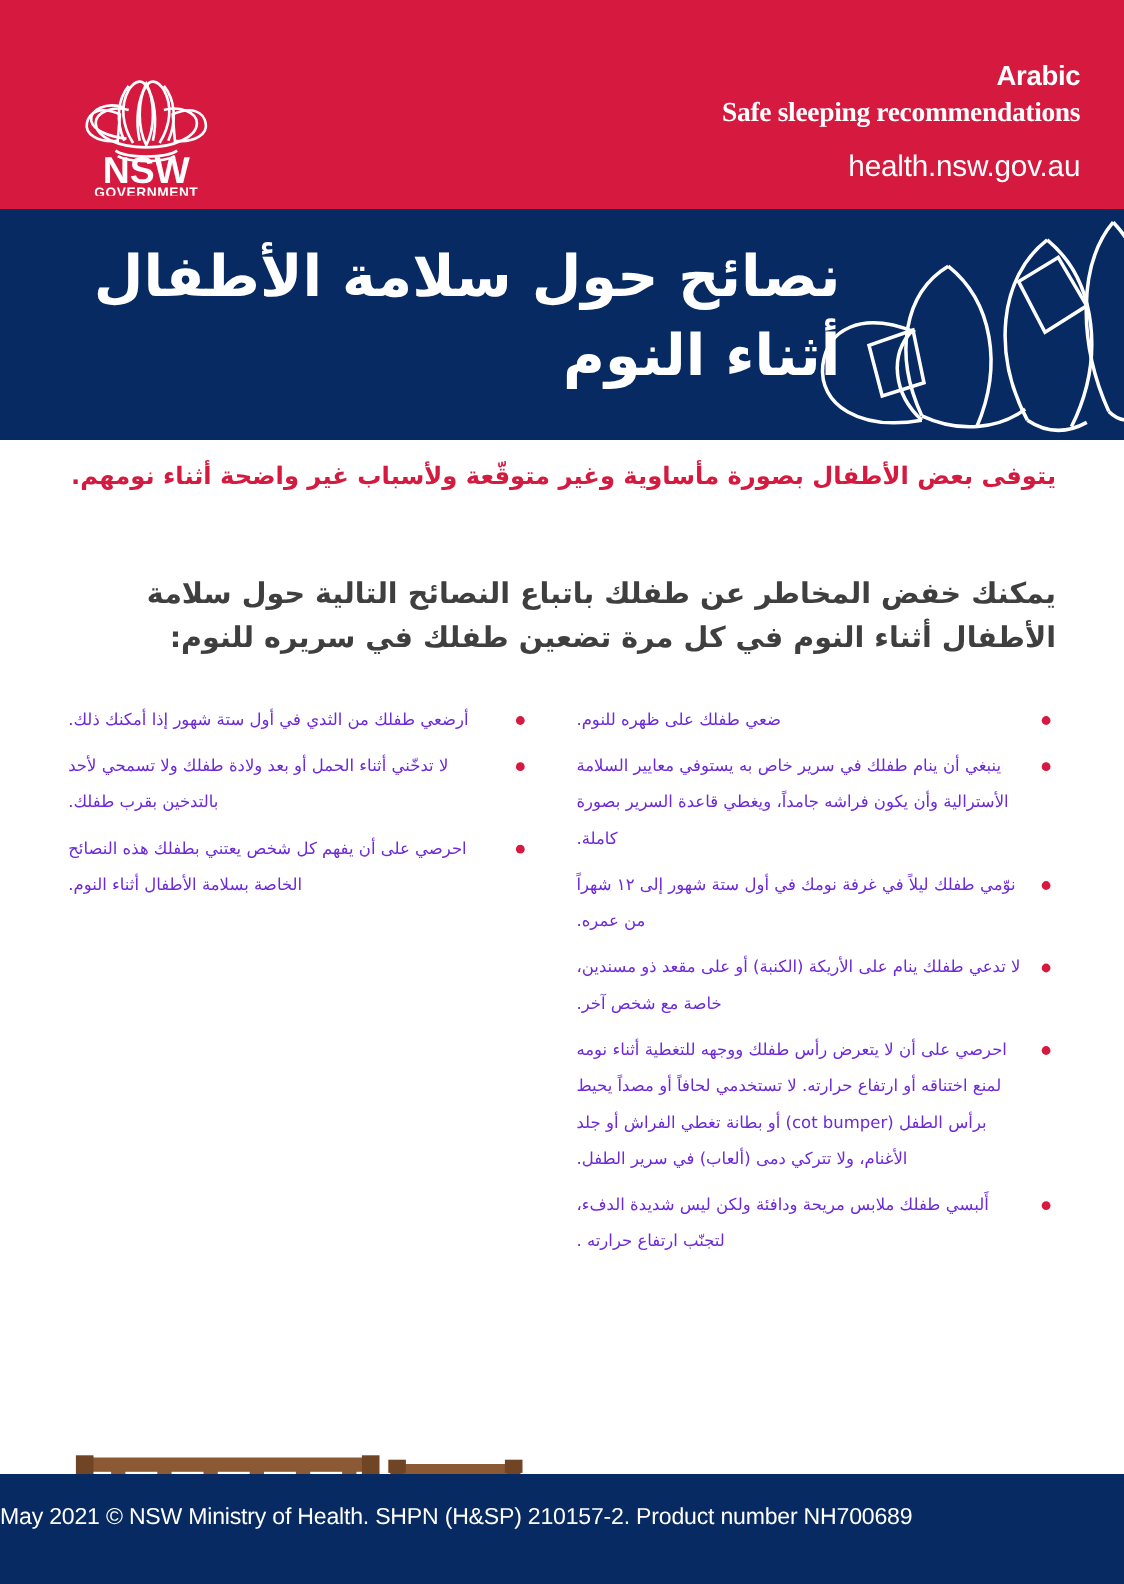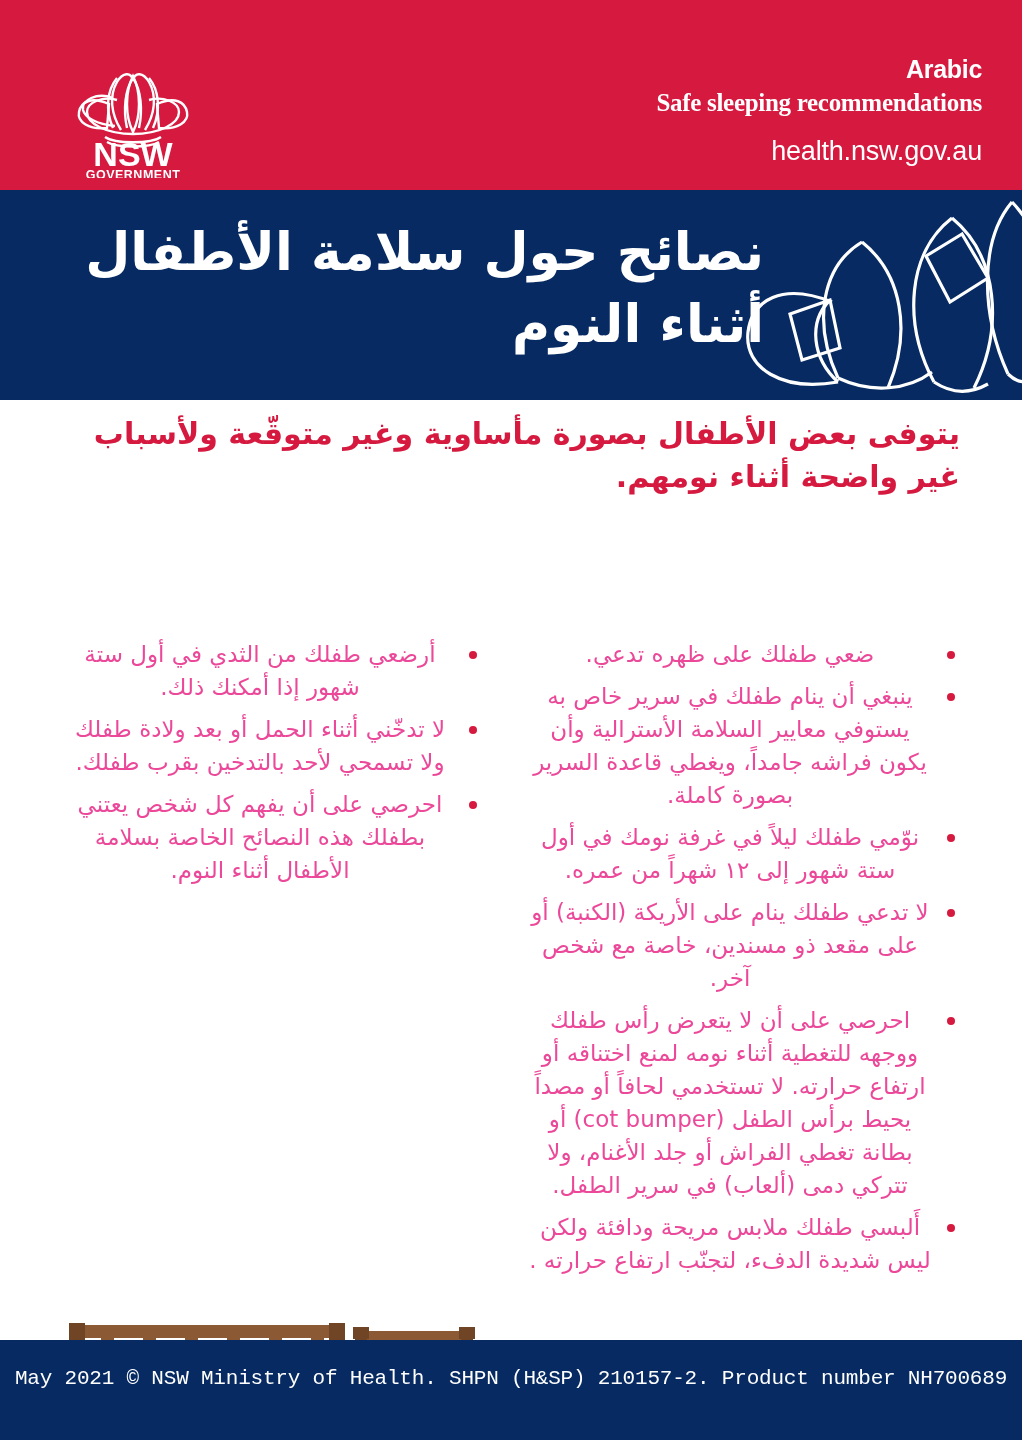--- a/index.html
+++ b/index.html
@@ -62,21 +62,21 @@
 
   
   .body-wrap {
     position:absolute; left:0; top:400px; width:1022px; height:940px;
     background:#ffffff;
   }
   .subtitle-red {
     position:absolute; right:62px; top:12px; width:900px;
     direction:rtl; text-align:right;
     color:#d5193f; font-weight:bold;
-    font-size:30px; line-height:43px;
+    font-size:22px; line-height:43px;
   }
   .intro-navy {
     position:absolute; right:62px; top:120px; width:900px;
     direction:rtl; text-align:right;
     color:#3f3f3f; font-weight:bold;
     font-size:26px; line-height:40px;
   }
 
   
   .col-right {
@@ -86,24 +86,24 @@
   .col-left {
     position:absolute; left:62px; top:238px; width:420px;
     direction:rtl; text-align:right;
   }
 
   ul.bullets { list-style:none; }
   ul.bullets li {
     position:relative;
     padding-right:24px;
     margin-bottom:9px;
-    font-size:23px;
+    font-size:15px;
     line-height:33px;
-    color:#ec4899;
-    direction:rtl; text-align:center;
+    color:#6d28d9;
+    direction:rtl; text-align:left;
   }
   ul.bullets li::before {
     content:"";
     position:absolute; right:5px; top:13px;
     width:8px; height:8px; border-radius:50%;
     background:#d5193f;
   }
 
   
   .source-note {
@@ -124,22 +124,22 @@
     width:430px; height:300px;
   }
 
   
   .footer {
     position:absolute; left:0; top:1340px; width:1022px; height:100px;
     background:#062a61;
   }
   .footer-text {
     position:absolute; left:0; top:27px; width:1022px;
-    text-align:center; color:#ffffff;
-    font-family:Liberation Mono, monospace;
+    color:#ffffff;
+    font-family:Liberation Sans, sans-serif;
     font-size:21px; letter-spacing:-0.2px;
   }
 </style>
 </head>
 <body>
 
 <div class="header">
 
   <div class="logo-wrap">
     <svg width="140" height="140" viewBox="0 0 140 140" aria-hidden="true">
@@ -208,24 +208,25 @@
     </g>
   </svg>
 
   <div class="title-ar">نصائح حول سلامة الأطفال أثناء النوم</div>
 </div>
 
 <div class="body-wrap">
 
   <div class="subtitle-red">يتوفى بعض الأطفال بصورة مأساوية وغير متوقّعة ولأسباب غير واضحة أثناء نومهم.</div>
 
+  <div class="intro-navy">يمكنك خفض المخاطر عن طفلك باتباع النصائح التالية حول سلامة الأطفال أثناء النوم في كل مرة تضعين طفلك في سريره للنوم:</div>
 
   <div class="col-right">
     <ul class="bullets">
-      <li>ضعي طفلك على ظهره تدعي.</li>
+      <li>ضعي طفلك على ظهره للنوم.</li>
       <li>ينبغي أن ينام طفلك في سرير خاص به يستوفي معايير السلامة الأسترالية وأن يكون فراشه جامداً، ويغطي قاعدة السرير بصورة كاملة.</li>
       <li>نوّمي طفلك  ليلاً في غرفة نومك في أول ستة شهور إلى ١٢ شهراً من عمره.</li>
       <li>لا تدعي طفلك ينام على الأريكة (الكنبة) أو على مقعد ذو مسندين، خاصة مع شخص آخر.</li>
       <li>احرصي على أن لا يتعرض رأس طفلك ووجهه للتغطية أثناء نومه لمنع اختناقه أو ارتفاع حرارته. لا تستخدمي لحافاً أو مصداً يحيط برأس الطفل (cot bumper) أو بطانة تغطي الفراش أو جلد الأغنام، ولا تتركي دمى (ألعاب) في سرير الطفل.</li>
       <li>أَلبسي طفلك ملابس مريحة ودافئة ولكن ليس شديدة الدفء، لتجنّب ارتفاع حرارته .</li>
     </ul>
   </div>
 
   <div class="col-left">
     <ul class="bullets">

